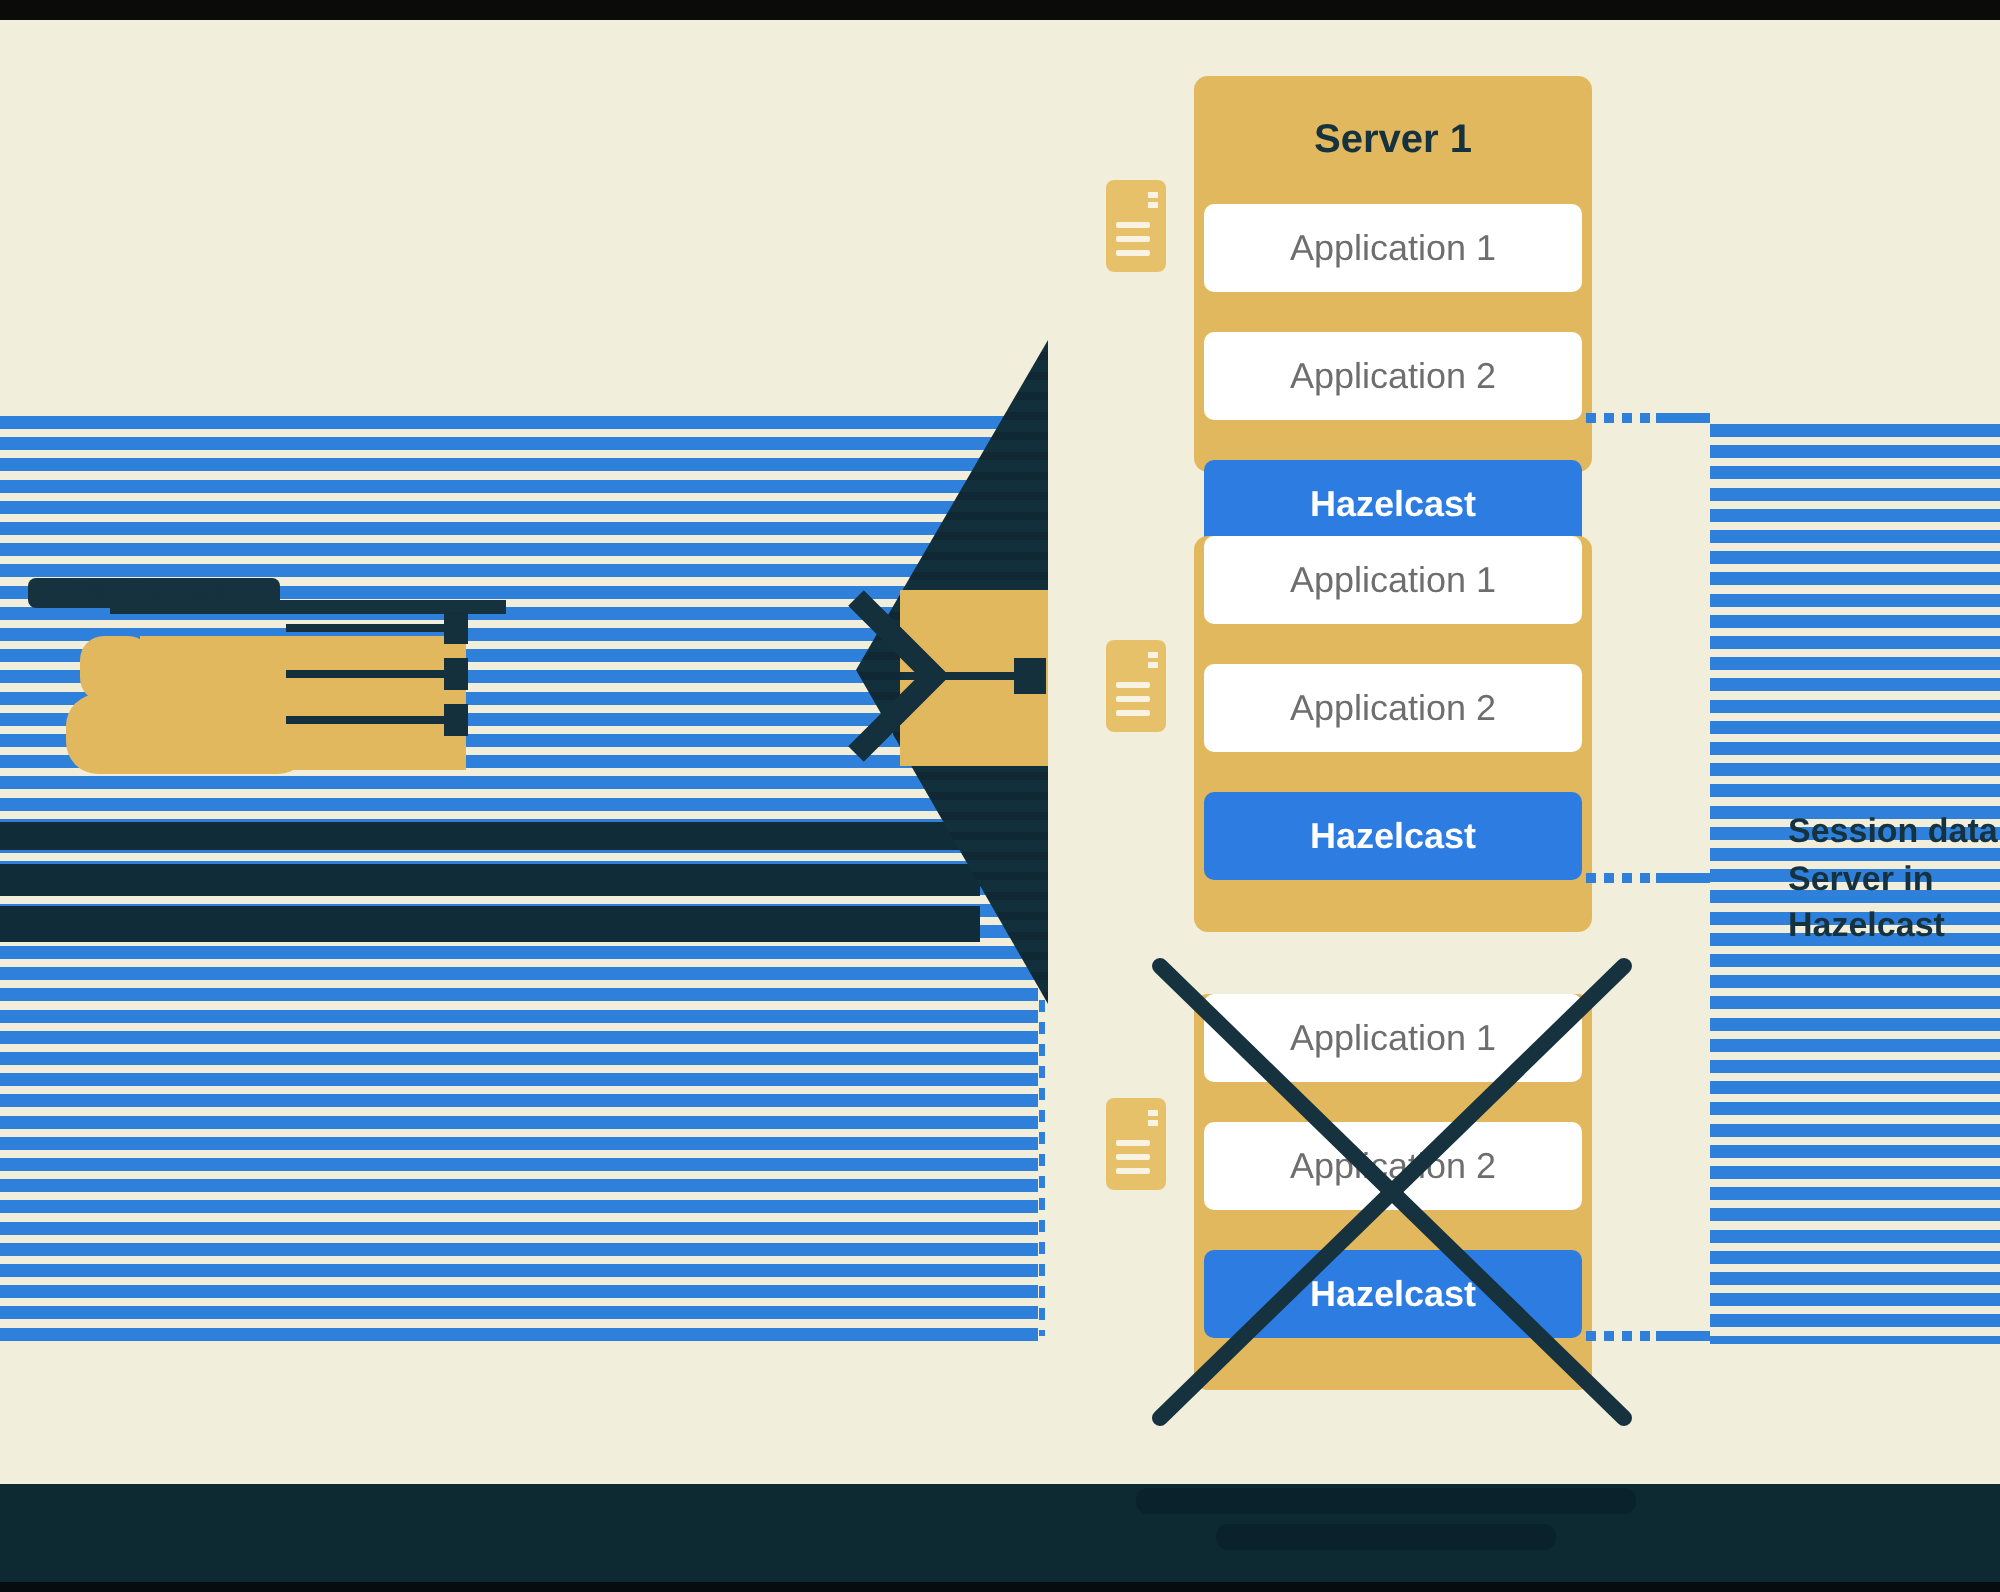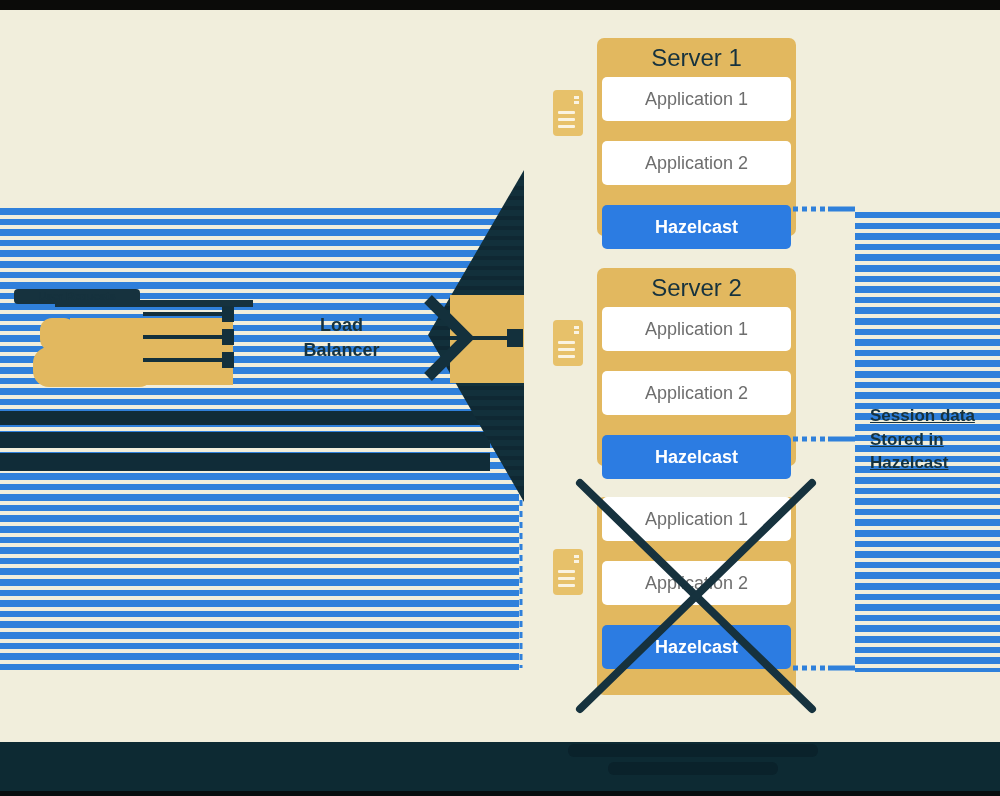--- a/index.html
+++ b/index.html
@@ -39,39 +39,39 @@
             text-align:center;white-space:pre-line;}
   #user-requests{left:14px;top:289px;z-index:6;}
   #user-requests .bar-main{position:absolute;left:0;top:0;width:126px;height:15px;
       border-radius:4px;background:var(--c-dark_navy);overflow:hidden;
       color:var(--c-dark_navy);font-size:11px;font-weight:700;line-height:15px;text-align:center;}
   #user-requests .bar-tail{position:absolute;left:41px;top:11px;width:198px;height:7px;
       background:var(--c-dark_navy);}
   
   .server-card{position:absolute;left:597px;width:199px;height:198px;background:var(--c-gold);
       border-radius:7px;z-index:2;box-sizing:border-box;padding:0 5px;}
-  .server-title{height:39px;display:flex;align-items:center;justify-content:center;
-      color:var(--c-dark_navy);font-size:24px;font-weight:400;}
+  .server-title{height:64px;display:flex;align-items:center;justify-content:center;
+      color:var(--c-dark_navy);font-size:20px;font-weight:700;}
   .app-row{height:44px;margin-bottom:20px;background:var(--c-white);border-radius:5px;
       display:flex;align-items:center;justify-content:center;
       color:var(--c-gray_text);font-size:18px;}
   .hz-row{height:44px;background:var(--c-hazelcast_blue);border-radius:5px;
       display:flex;align-items:center;justify-content:center;
       color:var(--c-white);font-size:18px;font-weight:700;}
   
   .tower-icon{position:absolute;left:553px;width:30px;height:46px;background:var(--c-gold_light);
       border-radius:4px;z-index:2;}
   .tower-icon .ln{position:absolute;left:5px;width:17px;height:3px;background:rgba(255,255,255,.8);
       border-radius:1px;}
   .tower-icon .ln.l1{top:21px}.tower-icon .ln.l2{top:28px}.tower-icon .ln.l3{top:35px}
   .tower-icon .dot{position:absolute;right:4px;width:5px;height:3px;background:rgba(255,255,255,.8);}
   .tower-icon .dot.d1{top:6px}.tower-icon .dot.d2{top:11px}
   
-  .right-caption-line{position:absolute;left:870px;color:var(--c-dark_navy);
-      font-size:17px;font-weight:700;z-index:3;text-decoration:underline;}
+  .right-caption-line{position:absolute;left:894px;color:var(--c-dark_navy);
+      font-size:17px;font-weight:700;z-index:3;}
   
   #bottom-band{left:0;top:742px;width:1000px;height:49px;background:var(--c-bottom_band);z-index:2;}
   #bottom-black{left:0;top:791px;width:1000px;height:5px;background:#070c0e;z-index:2;}
   .caption-bar{position:absolute;background:var(--c-caption_dark);border-radius:6px;height:13px;}
   #caption-bar-1{left:568px;top:2px;width:250px;}
   #caption-bar-2{left:608px;top:20px;width:170px;}
 </style>
 </head>
 <body>
 
@@ -92,24 +92,20 @@
       </pattern>
     </defs>
     <polygon points="524,170 524,502 428,335" fill="url(#darktex)"></polygon>
   </svg>
 
   <div id="user-head" class="abs gold"></div>
   <div id="user-body" class="abs gold"></div>
   <div id="gold-band-left" class="abs gold"></div>
   <div id="gold-band-right" class="abs gold"></div>
 
-  <div id="lb-box" class="abs">
-    <div id="lb-label">Load
-Balancer</div>
-  </div>
 
   <div id="user-requests" class="abs">
     <div class="bar-main">User Requests</div>
     <div class="bar-tail"></div>
   </div>
 
   <div id="servers-root">
       <div class="server-card" style="top: 38px;">
         <div class="server-title">Server 1</div>
         <div class="app-row">Application 1</div>
@@ -117,21 +113,20 @@
         <div class="hz-row">Hazelcast</div>
       </div>
       <div class="tower-icon" style="top: 90px;">
         <div class="ln l1"></div>
         <div class="ln l2"></div>
         <div class="ln l3"></div>
         <div class="dot d1"></div>
         <div class="dot d2"></div>
       </div>
       <div class="server-card" style="top: 268px;">
-        <div class="server-title">Server 2</div>
         <div class="app-row">Application 1</div>
         <div class="app-row">Application 2</div>
         <div class="hz-row">Hazelcast</div>
       </div>
       <div class="tower-icon" style="top: 320px;">
         <div class="ln l1"></div>
         <div class="ln l2"></div>
         <div class="ln l3"></div>
         <div class="dot d1"></div>
         <div class="dot d2"></div>
@@ -145,21 +140,21 @@
         <div class="ln l1"></div>
         <div class="ln l2"></div>
         <div class="ln l3"></div>
         <div class="dot d1"></div>
         <div class="dot d2"></div>
       </div>
     </div>
 
   <div id="right-caption-root">
       <div class="right-caption-line" style="top: 406px;">Session data</div>
-      <div class="right-caption-line" style="top: 430px;">Stored in</div>
+      <div class="right-caption-line" style="top: 430px;">Server in</div>
       <div class="right-caption-line" style="top: 453px;">Hazelcast</div>
     </div>
 
   <div id="bottom-band" class="abs">
     <div id="caption-bar-1" class="caption-bar"></div>
     <div id="caption-bar-2" class="caption-bar"></div>
   </div>
   <div id="bottom-black" class="abs"></div>
   <div id="top-black" class="abs"></div>
 

